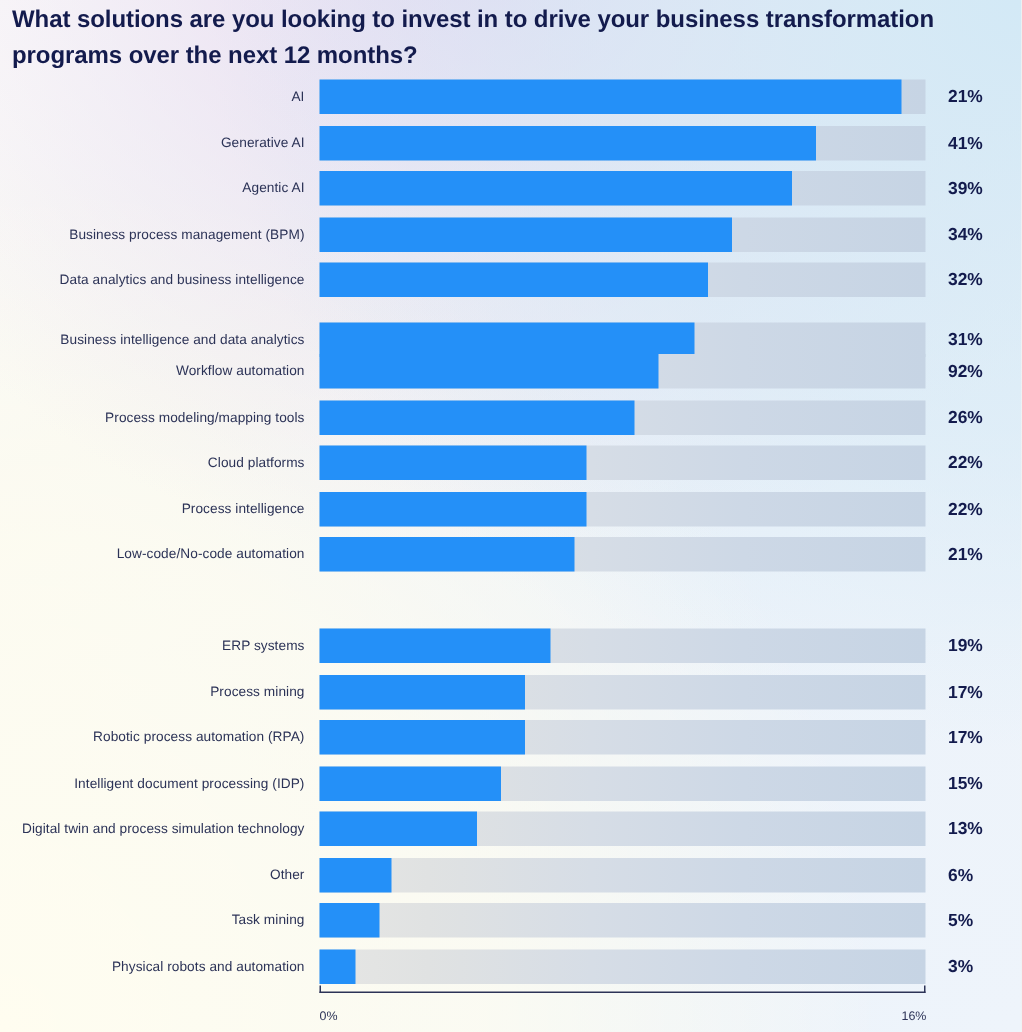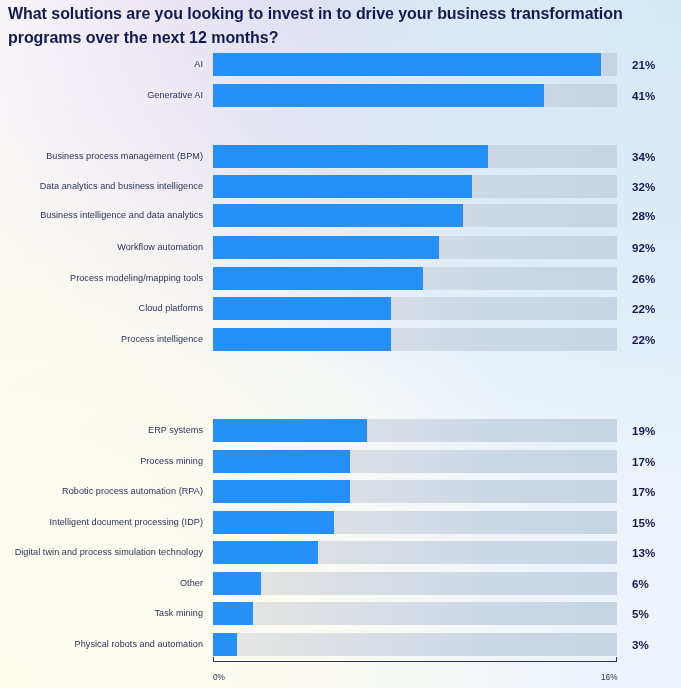--- a/index.html
+++ b/index.html
@@ -154,40 +154,47 @@
         </div>
         <div class="value-label">21%</div>
       </div>
       <div class="row" style="top: 37.5px;">
         <div class="cat-label">Generative AI</div>
         <div class="track">
           <div class="bar" style="width: 331.28px;"></div>
         </div>
         <div class="value-label">41%</div>
       </div>
+      <div class="row" style="top: 68px;">
+        <div class="cat-label">Agentic AI</div>
+        <div class="track">
+          <div class="bar" style="width: 315.12px;"></div>
+        </div>
+        <div class="value-label">39%</div>
+      </div>
       <div class="row" style="top: 98.5px;">
         <div class="cat-label">Business process management (BPM)</div>
         <div class="track">
           <div class="bar" style="width: 274.72px;"></div>
         </div>
         <div class="value-label">34%</div>
       </div>
       <div class="row" style="top: 129px;">
         <div class="cat-label">Data analytics and business intelligence</div>
         <div class="track">
           <div class="bar" style="width: 258.56px;"></div>
         </div>
         <div class="value-label">32%</div>
       </div>
-      <div class="row" style="top: 158px;">
+      <div class="row" style="top: 169px;">
         <div class="cat-label">Business intelligence and data analytics</div>
         <div class="track">
           <div class="bar" style="width: 250.48px;"></div>
         </div>
-        <div class="value-label">28%</div>
+        <div class="value-label">31%</div>
       </div>
       <div class="row" style="top: 190px;">
         <div class="cat-label">Workflow automation</div>
         <div class="track">
           <div class="bar" style="width: 226.24px;"></div>
         </div>
         <div class="value-label">92%</div>
       </div>
       <div class="row" style="top: 220.5px;">
         <div class="cat-label">Process modeling/mapping tools</div>
@@ -202,20 +209,27 @@
           <div class="bar" style="width: 177.76px;"></div>
         </div>
         <div class="value-label">22%</div>
       </div>
       <div class="row" style="top: 281.5px;">
         <div class="cat-label">Process intelligence</div>
         <div class="track">
           <div class="bar" style="width: 177.76px;"></div>
         </div>
         <div class="value-label">22%</div>
+      </div>
+      <div class="row" style="top: 312px;">
+        <div class="cat-label">Low-code/No-code automation</div>
+        <div class="track">
+          <div class="bar" style="width: 169.68px;"></div>
+        </div>
+        <div class="value-label">21%</div>
       </div>
       <div class="row" style="top: 373px;">
         <div class="cat-label">ERP systems</div>
         <div class="track">
           <div class="bar" style="width: 153.52px;"></div>
         </div>
         <div class="value-label">19%</div>
       </div>
       <div class="row" style="top: 403.5px;">
         <div class="cat-label">Process mining</div>

